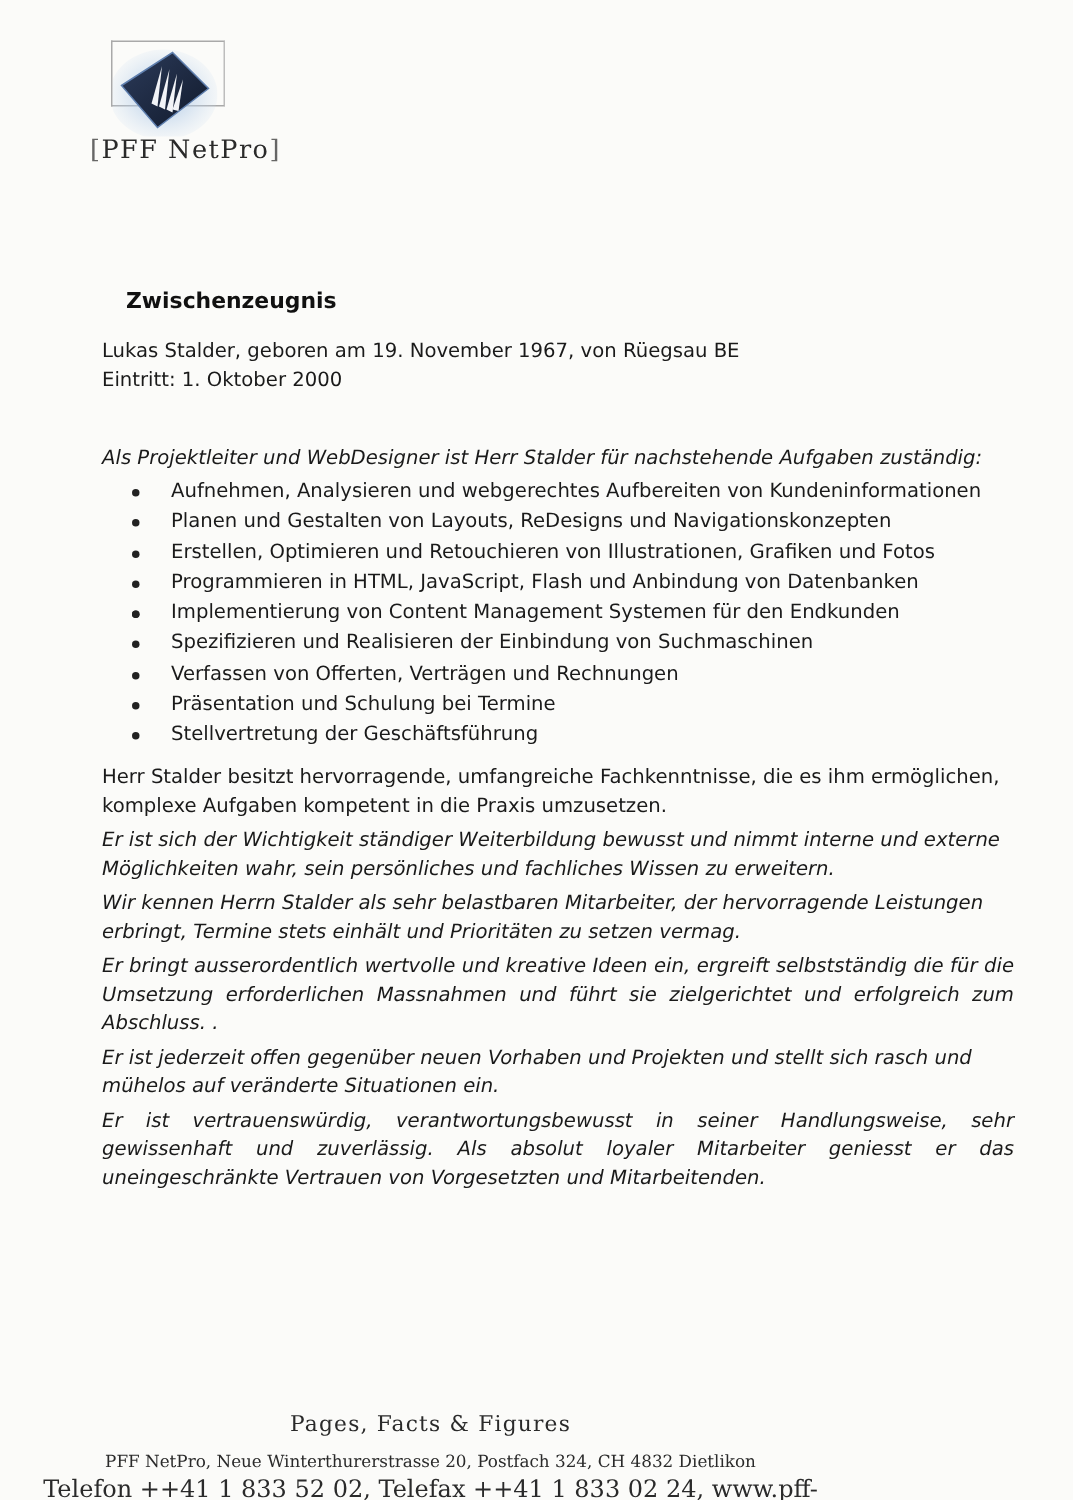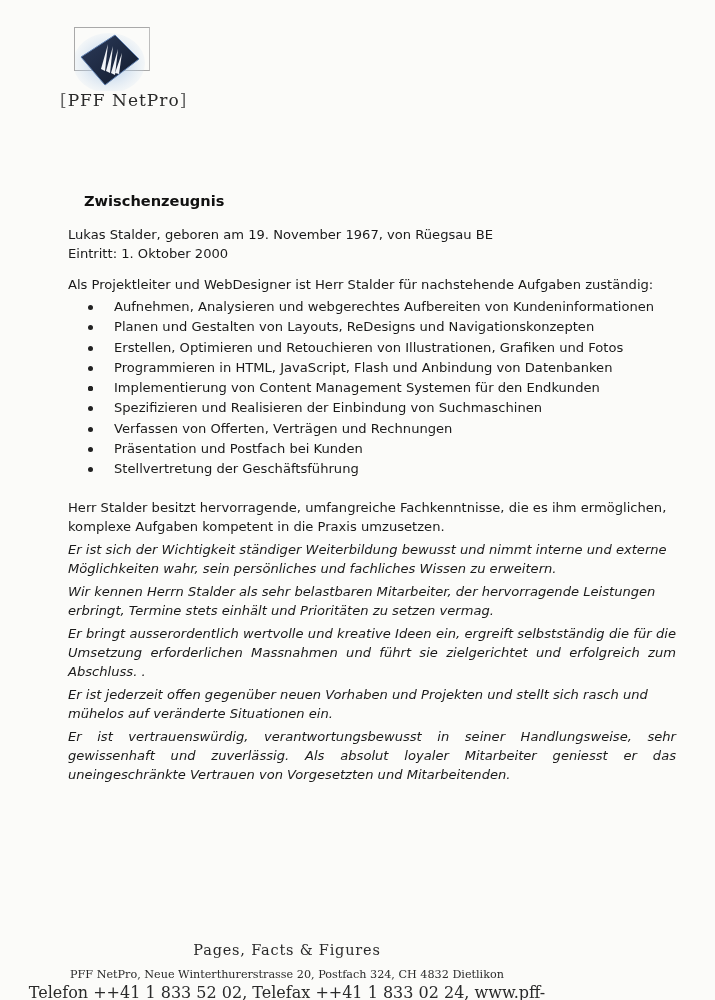--- a/index.html
+++ b/index.html
@@ -20,31 +20,31 @@
     position: absolute; left: 16px; top: 70px;
     font-family: "DejaVu Serif", serif; font-size: 17px; letter-spacing: 1px;
     color: #2a2a2a; white-space: nowrap;
   }
   .logo-text .br { color: #666; font-weight: 300; }
 
   .content { position: absolute; left: 68px; top: 176px; width: 608px; font-size: 13.1px; }
   h1 { margin: 16px; font-size: 14.6px; font-weight: bold; color: #111; }
   .line { line-height: 19px; }
   .meta { margin-top: 8px; }
-  .intro { margin-top: 12px; }
+  .intro { margin-top: 33px; font-style: italic; }
   ul { margin: 3px 0 0 0; padding: 0 0 0 0; list-style: none; }
   ul li { position: relative; padding-left: 46px; line-height: 20.3px; }
   ul li .bullet {
     position: absolute; left: 20px; top: 8px; width: 5px; height: 5px;
     border-radius: 50%; background: #222;
   }
   p { margin: 0; line-height: 19px; }
   p.para { margin-top: 4px; font-style: italic; }
   p.just { text-align: justify; text-align-last: left; }
-  .first-para { margin-top: 18px; }
+  .first-para { margin-top: 8px; }
 
   .footer { position: absolute; left: 0; width: 574px; text-align: center; font-family: "DejaVu Serif", serif; color: #2a2a2a; }
   .tagline { top: 942px; font-size: 14.5px; letter-spacing: 0.8px; }
   .addr1 { top: 968px; font-size: 11.2px; }
   .addr2 { top: 983px; font-size: 16px; }
 </style>
 </head>
 <body>
 
 <div class="logo">
@@ -83,21 +83,21 @@
   <div class="line intro">Als Projektleiter und WebDesigner ist Herr Stalder für nachstehende Aufgaben zuständig:</div>
   <ul>
     <li><span class="bullet"></span><span>Aufnehmen, Analysieren und webgerechtes Aufbereiten von Kundeninformationen</span></li>
     <li><span class="bullet"></span><span>Planen und Gestalten von Layouts, ReDesigns und Navigationskonzepten</span></li>
     <li><span class="bullet"></span><span>Erstellen, Optimieren und Retouchieren von Illustrationen, Grafiken und Fotos</span></li>
     <li><span class="bullet"></span><span>Programmieren in HTML, JavaScript, Flash und Anbindung von Datenbanken</span></li>
     <li><span class="bullet"></span></li>
     <li><span class="bullet"></span><span>Implementierung von Content Management Systemen für den Endkunden</span></li>
     <li><span class="bullet"></span><span>Spezifizieren und Realisieren der Einbindung von Suchmaschinen</span></li>
     <li><span class="bullet"></span><span>Verfassen von Offerten, Verträgen und Rechnungen</span></li>
-    <li><span class="bullet"></span><span>Präsentation und Postfach bei Kunden</span></li>
+    <li><span class="bullet"></span><span>Präsentation und Schulung bei Termine</span></li>
     <li><span class="bullet"></span><span>Stellvertretung der Geschäftsführung</span></li>
   </ul>
   <p class="first-para">Herr Stalder besitzt hervorragende, umfangreiche Fachkenntnisse, die es ihm ermöglichen,  komplexe Aufgaben kompetent in die Praxis umzusetzen.</p>
   <p class="para">Er ist sich der Wichtigkeit ständiger Weiterbildung bewusst und nimmt interne und externe Möglichkeiten wahr, sein persönliches und fachliches Wissen zu erweitern.</p>
   <p class="para">Wir kennen Herrn Stalder als sehr belastbaren Mitarbeiter, der hervorragende Leistungen erbringt, Termine stets einhält und Prioritäten zu setzen vermag.</p>
   <p class="para just">Er bringt ausserordentlich wertvolle und kreative Ideen ein, ergreift selbstständig die für die Umsetzung erforderlichen Massnahmen und führt sie zielgerichtet und erfolgreich zum Abschluss. .</p>
   <p class="para">Er ist jederzeit offen gegenüber neuen Vorhaben und Projekten und stellt sich rasch und mühelos auf veränderte Situationen ein.</p>
   <p class="para just">Er ist vertrauenswürdig, verantwortungsbewusst in seiner Handlungsweise, sehr gewissenhaft und zuverlässig. Als absolut loyaler Mitarbeiter geniesst er das uneingeschränkte Vertrauen von Vorgesetzten und Mitarbeitenden.</p>
 </div>
 

